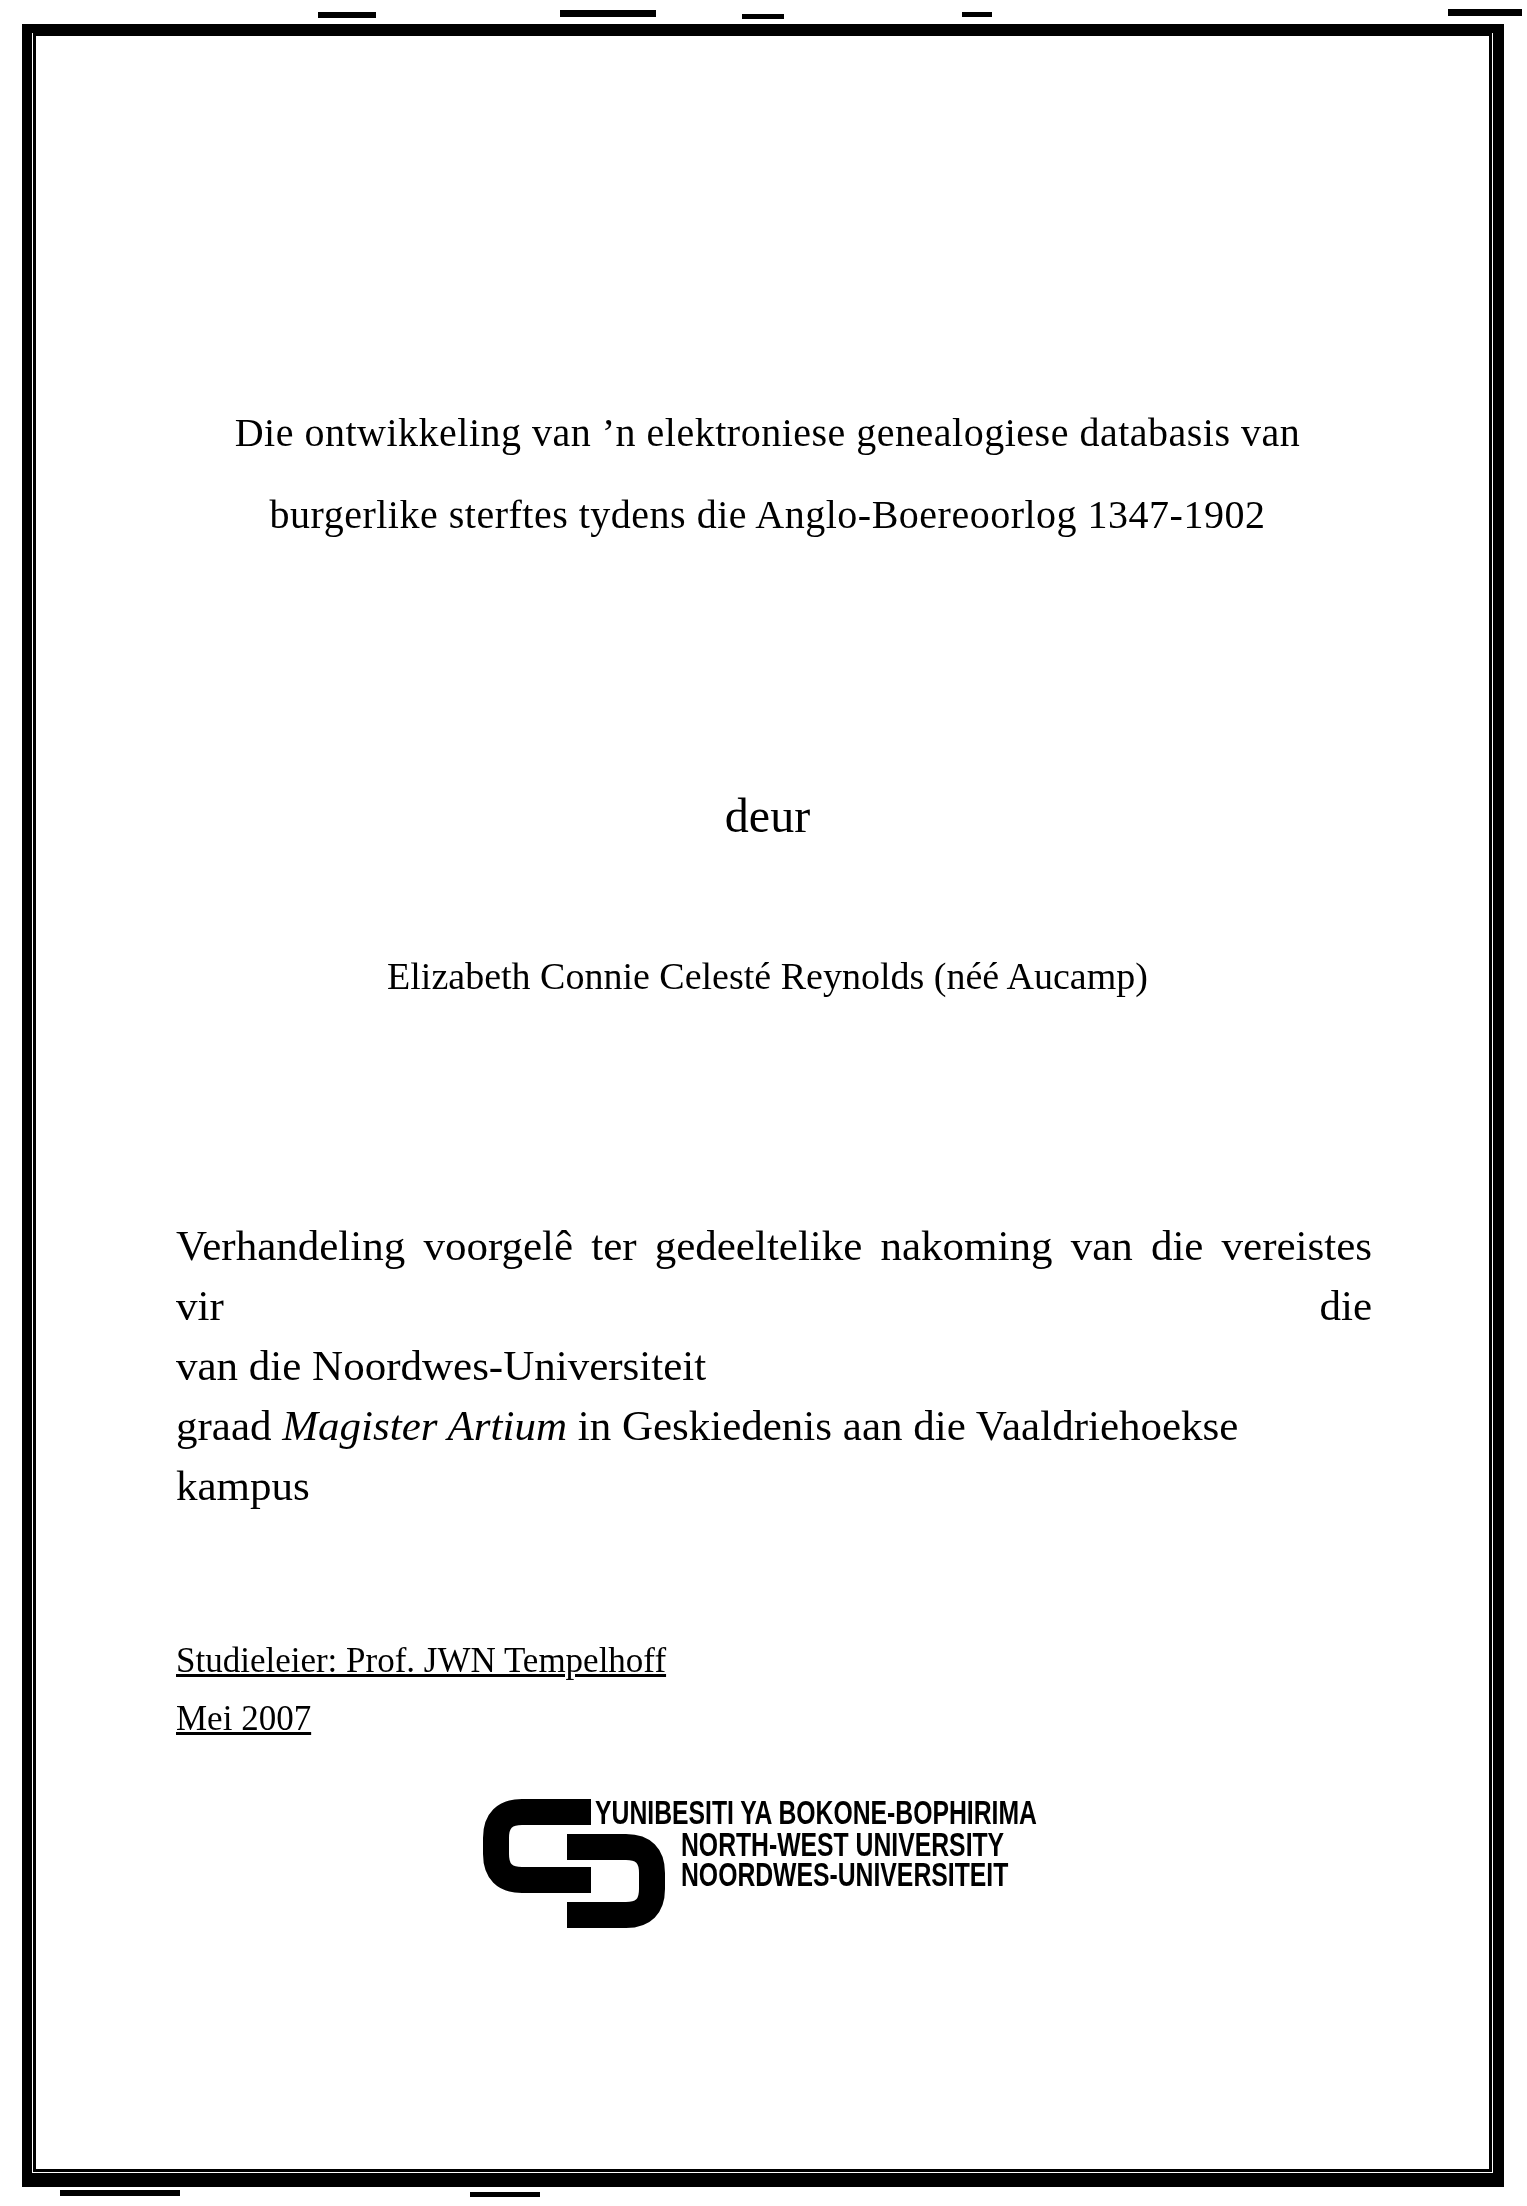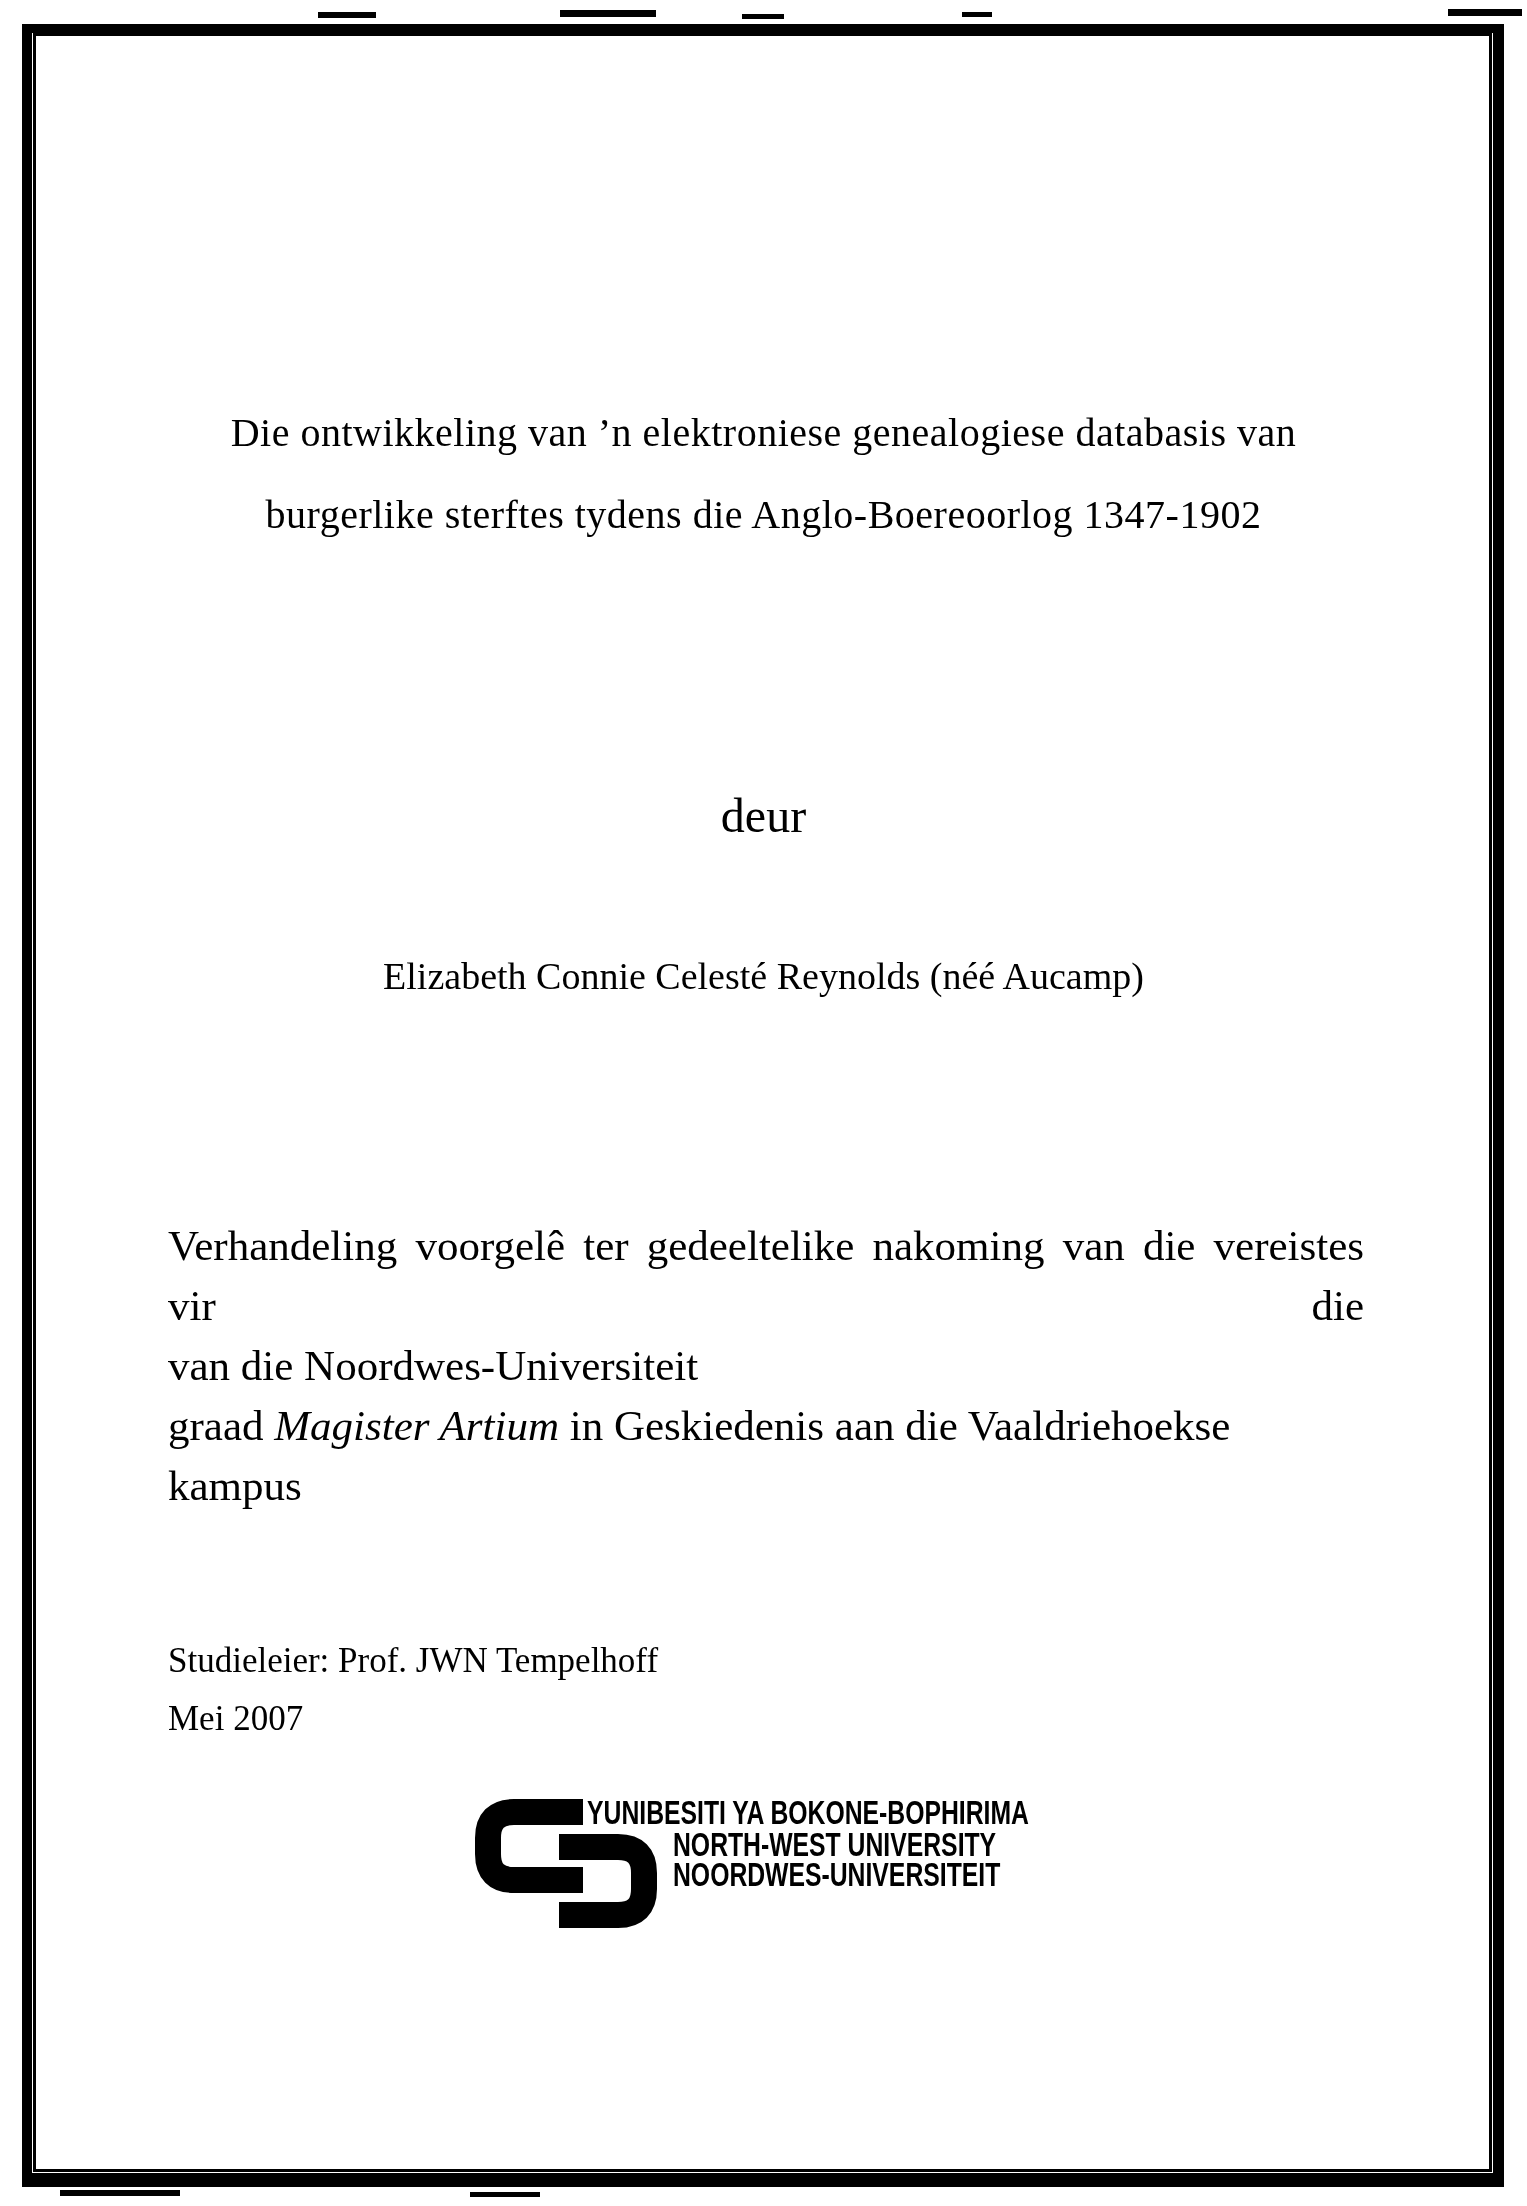--- a/index.html
+++ b/index.html
@@ -18,21 +18,21 @@
     border-style:solid; border-color:#000;
     border-width:9px 11px 14px 10px;
   }
   .frame-inner {
     position:absolute; left:1px; top:0px; right:1px; bottom:1px;
     border:3px solid #000;
   }
 
   .artifact { position:absolute; background:#000; }
 
-  .abs { position:absolute; }
+  .abs { position:absolute;margin-left:8px; }
 
   .title-block {
     left:0; right:0; top:392px;
     text-align:center;
     font-size:40px;
     line-height:82px;
     letter-spacing:0.5px;
   }
 
   .byline {
@@ -54,20 +54,21 @@
     font-size:43px;
     line-height:60px;
   }
   .description .justify-last { text-align:justify; text-align-last:justify; }
   .italic { font-style:italic; }
 
   .advisor {
     left:168px; top:1632px;
     font-size:35px;
     line-height:58px;
+    text-decoration:underline;
   }
 
   .logo { left:466px; top:1790px; width:640px; height:160px; }
   .logo svg { position:absolute; left:0; top:0; }
   .logo-line {
     position:absolute;
     font-family:"Liberation Sans", sans-serif;
     font-weight:bold;
     font-size:33px;
     line-height:30px;

